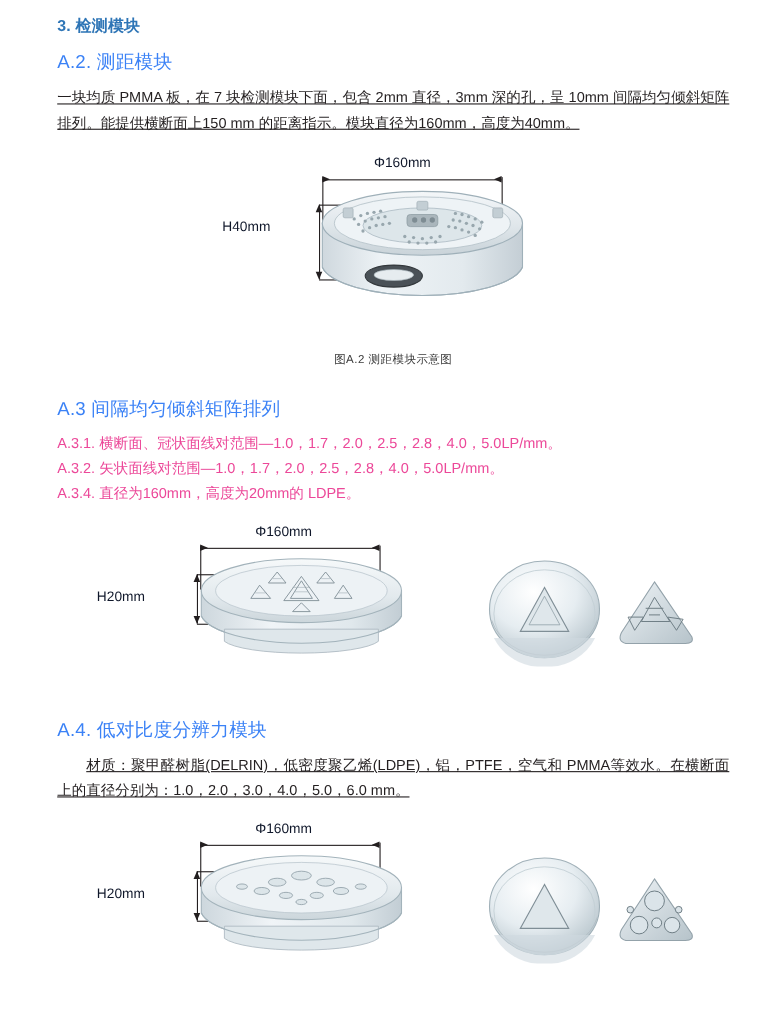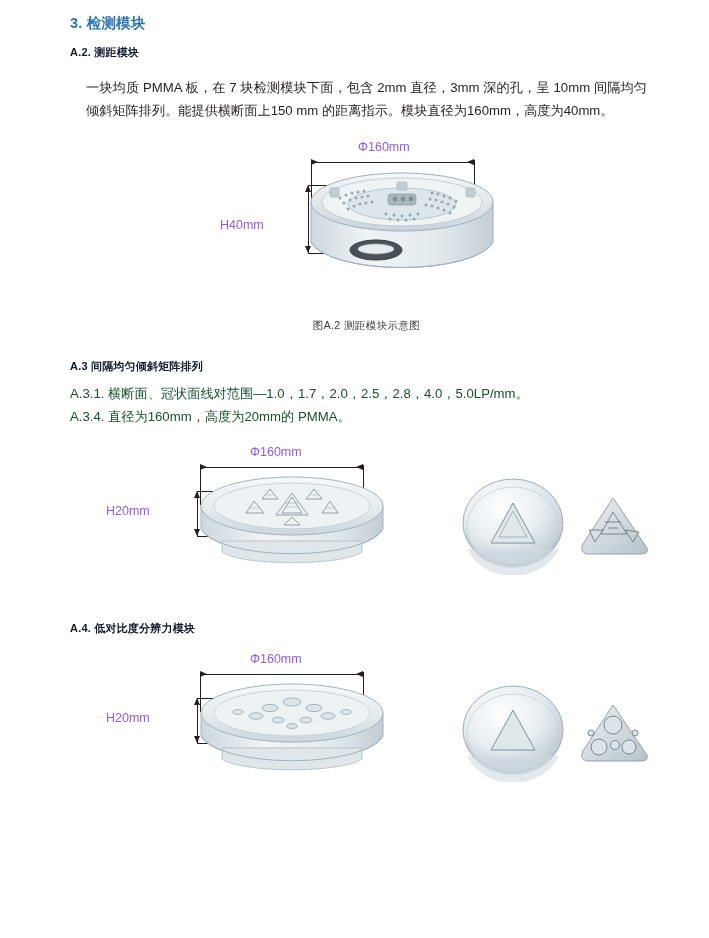--- a/index.html
+++ b/index.html
@@ -16,51 +16,52 @@
     overflow: hidden;
   }
   .page {
     position: relative;
     width: 709px;
     height: 938px;
     padding: 0;
     box-sizing: border-box;
   }
   .content {
-    padding: 14px 46px 0 70px;
+    padding: 14px 46px 0 52px;
   }
   h1.section-title {
     font-size: 14.5px;
     color: #2e75b6;
     font-weight: bold;
     margin: 0 0 12px 0;
     letter-spacing: 0.2px;
   }
   h2.sub-title {
-    font-size: 11px;
-    font-weight: bold;
+    font-size: 17px;
+    font-weight: normal;
     margin: 0 0 9px 0;
-    color: #0f172a;
+    color: #3b82f6;
     letter-spacing: 0.2px;
   }
   p.body-text {
     font-size: 13.2px;
     line-height: 1.75;
-    margin: 16px;
+    margin: 0;
     color: #231f20;
     text-align: justify;
+    text-decoration: underline;
   }
   p.body-text.indent {
     text-indent: 2em;
   }
   .list-line {
     font-size: 13.2px;
     line-height: 1.72;
     margin: 0;
-    color: #14532d;
+    color: #ec4899;
   }
   .caption {
     text-align: center;
     font-size: 10.5px;
     color: #3a3a3a;
     margin-top: 6px;
     letter-spacing: 0.4px;
   }
   .fig-block {
     margin-top: 16px;
@@ -70,21 +71,21 @@
   
   .figure {
     position: relative;
     width: 617px;
     height: 190px;
     margin: 0 auto;
   }
   .dim-label {
     position: absolute;
     font-size: 12.5px;
-    color: #8b5cf6;
+    color: #0f172a;
     white-space: nowrap;
   }
   .dim-line-h {
     position: absolute;
     height: 1px;
     background: #231f20;
   }
   .dim-line-v {
     position: absolute;
     width: 1px;
@@ -140,21 +141,21 @@
     <div class="fig-block">
       <div class="figure" style="height:175px;">
 
         <div class="dim-label" style="left:288px; top:2px;">Φ160mm</div>
         <div class="tick-v" style="left:241px; top:22px; height:40px;"></div>
         <div class="tick-v" style="left:404px; top:22px; height:40px;"></div>
         <div class="dim-line-h" style="left:241px; top:24px; width:163px;"></div>
         <div class="arrow right" style="left:241px; top:21px;"></div>
         <div class="arrow left" style="left:397px; top:21px;"></div>
 
-        <div class="dim-label" style="left:150px; top:80px;">H40mm</div>
+        <div class="dim-label" style="left:150px; top:60px;">H40mm</div>
         <div class="dim-line-v" style="left:238px; top:47px; height:68px;"></div>
         <div class="arrow up" style="left:235px; top:47px;"></div>
         <div class="arrow down" style="left:235px; top:108px;"></div>
         <div class="tick-h" style="left:238px; top:47px; width:32px;"></div>
         <div class="tick-h" style="left:238px; top:115px; width:32px;"></div>
 
         <div class="svg-holder" style="left:232px; top:30px;">
         <svg width="200" height="130" viewBox="0 0 200 130">
           <defs>
             <linearGradient id="g2a" x1="0" y1="0" x2="0" y2="1">
@@ -235,21 +236,22 @@
         </svg>
         </div>
       </div>
       <div class="caption">图A.2  测距模块示意图</div>
     </div>
 
     <div class="spacer-md"></div>
 
     <h2 class="sub-title">A.3 间隔均匀倾斜矩阵排列</h2>
     <p class="list-line">A.3.1. 横断面、冠状面线对范围—1.0，1.7，2.0，2.5，2.8，4.0，5.0LP/mm。</p>
-    <p class="list-line">A.3.4. 直径为160mm，高度为20mm的 PMMA。</p>
+    <p class="list-line">A.3.2. 矢状面线对范围—1.0，1.7，2.0，2.5，2.8，4.0，5.0LP/mm。</p>
+    <p class="list-line">A.3.4. 直径为160mm，高度为20mm的 LDPE。</p>
 
     <div class="fig-block">
       <div class="figure" style="height:150px;">
 
         <div class="dim-label" style="left:180px; top:0px;">Φ160mm</div>
         <div class="tick-v" style="left:130px; top:20px; height:40px;"></div>
         <div class="tick-v" style="left:293px; top:20px; height:40px;"></div>
         <div class="dim-line-h" style="left:130px; top:22px; width:163px;"></div>
         <div class="arrow right" style="left:130px; top:19px;"></div>
         <div class="arrow left" style="left:286px; top:19px;"></div>
@@ -338,20 +340,21 @@
             <line x1="33" y1="38" x2="43" y2="38"></line>
           </g>
         </svg>
         </div>
       </div>
     </div>
 
     <div class="spacer-md"></div>
 
     <h2 class="sub-title">A.4. 低对比度分辨力模块</h2>
+    <p class="body-text indent">材质：聚甲醛树脂(DELRIN)，低密度聚乙烯(LDPE)，铝，PTFE，空气和 PMMA等效水。在横断面上的直径分别为：1.0，2.0，3.0，4.0，5.0，6.0 mm。</p>
 
     <div class="fig-block">
       <div class="figure" style="height:150px;">
 
         <div class="dim-label" style="left:180px; top:0px;">Φ160mm</div>
         <div class="tick-v" style="left:130px; top:20px; height:40px;"></div>
         <div class="tick-v" style="left:293px; top:20px; height:40px;"></div>
         <div class="dim-line-h" style="left:130px; top:22px; width:163px;"></div>
         <div class="arrow right" style="left:130px; top:19px;"></div>
         <div class="arrow left" style="left:286px; top:19px;"></div>

